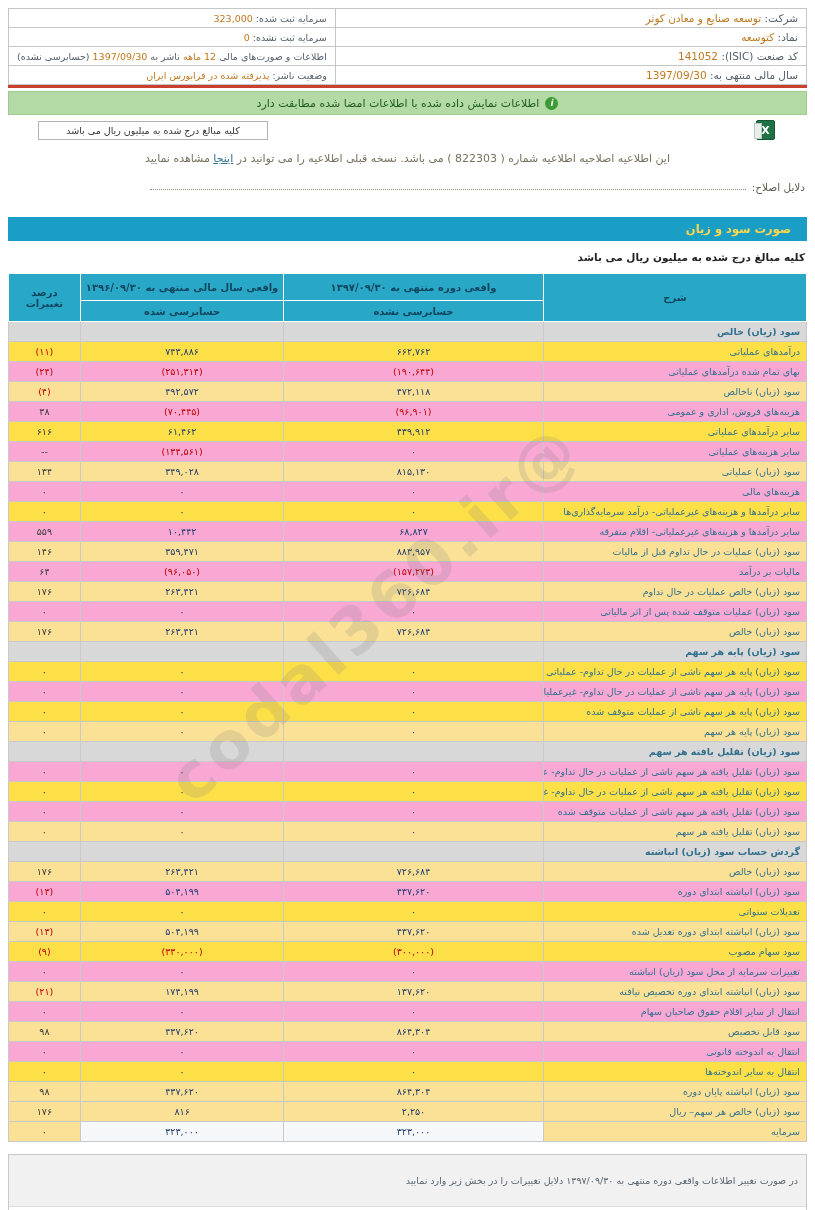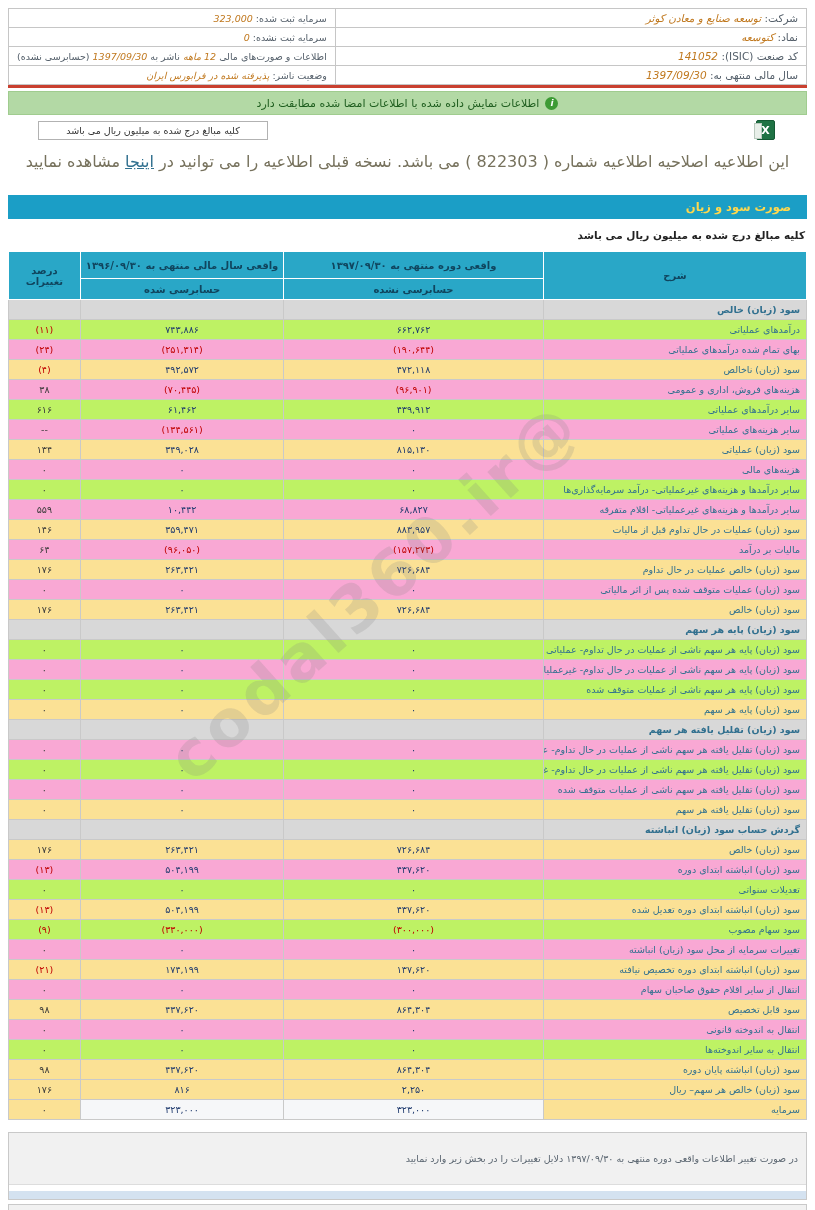--- a/index.html
+++ b/index.html
@@ -4,36 +4,36 @@
 <style>
   html,body{margin:0;padding:0;background:#fff;}
   body{width:815px;height:1210px;font-family:"DejaVu Sans",sans-serif;overflow:hidden;}
   .page{padding:8px 8px 0 8px;position:relative;}
 
   
   .info-table{width:100%;border-collapse:collapse;font-size:10.5px;}
   .info-table td{border:1px solid #c6c6c6;padding:1px 8px;height:16px;color:#55606b;vertical-align:middle;}
   .info-table td.cell-right{width:67%;}
   .info-table td.cell-left{width:33%;font-size:9.5px;white-space:nowrap;overflow:hidden;}
-  .ival{color:#c0781e;font-style:italic;}
+  .ival{color:#c0781e;}
   .red-line{height:3px;background:#c9402f;}
 
   
   .green-banner{margin-top:3px;background:#b3d9a5;border:1px solid #a0cc8f;height:22px;display:flex;align-items:center;justify-content:center;gap:6px;color:#1f5e1f;font-size:11px;}
   .info-icon{width:13px;height:13px;border-radius:50%;background:#3d9b35;color:#fff;font-size:9px;font-weight:bold;display:inline-flex;align-items:center;justify-content:center;font-style:italic;}
 
   
   .toolbar-row{position:relative;height:26px;margin-top:4px;}
   .excel-icon{position:absolute;right:32px;top:1px;width:17px;height:18px;background:#1f7244;border-radius:2px;color:#fff;font-size:11px;font-weight:bold;display:flex;align-items:center;justify-content:center;border:1px solid #145934;cursor:pointer;}
   .excel-icon::after{content:"";position:absolute;left:-3px;top:2px;width:6px;height:14px;background:#e8efe9;border:1px solid #b9c9bd;}
   .excel-x{position:relative;z-index:2;}
   .unit-box{position:absolute;left:30px;top:2px;width:228px;border:1px solid #b2b2b2;background:#fff;font-size:9.5px;text-align:center;padding:3px 0;color:#333;}
 
   
-  .amendment{text-align:center;font-size:16px;color:#76715c;margin-top:7px;}
+  .amendment{text-align:center;font-size:11px;color:#76715c;margin-top:7px;}
   .amendment a{color:#31708f;text-decoration:underline;cursor:pointer;}
   .reasons-row{display:flex;align-items:flex-end;font-size:10.5px;color:#5c5c4c;margin-top:16px;padding:0 2px;}
   .reasons-dots{flex:1;border-bottom:1px dotted #8f8f7d;height:1px;margin:0 6px 3px 140px;}
 
   
   .section-bar{margin-top:24px;background:#1b9ec6;color:#ffd84d;font-weight:bold;font-size:11.5px;padding:5px 16px;}
   .unit-note-bold{margin-top:10px;font-weight:bold;font-size:10.5px;color:#222;padding:0 2px 10px 0;}
 
   
   .table-wrap{position:relative;}
@@ -45,21 +45,21 @@
   table.main th{background:#29a7c7;color:#10455e;font-weight:bold;border:1px solid #ffffff;padding:3px 4px;font-size:10px;}
   table.main thead tr:first-child th{height:20px;}
   table.main thead tr:last-child th{height:14px;}
   table.main td{border:1px solid #c9c9c9;padding:2px 6px;height:15px;vertical-align:middle;white-space:nowrap;overflow:hidden;}
   td.lbl{text-align:right;color:#31708f;}
   td.num{text-align:center;color:#1f3a6e;}
   td.pct{text-align:center;color:#3a3a3a;}
   td.neg{color:#c00000;}
   .section-row td{background:#d8d8d8;}
   .section-row td.lbl{font-weight:bold;color:#31708f;}
-  .bg-blue td{background:#bef264;}
+  .bg-blue td{background:#fde047;}
   .bg-white td{background:#f9a8d4;}
   .bg-yellow td{background:#fbe195;}
   .bg-capital td{background:#fbe195;}
   .bg-capital td.num{background:#f6f7f9;}
 
   
   .watermark{position:absolute;left:170px;top:480px;transform:rotate(-42deg);transform-origin:0 50%;font-size:64px;font-weight:bold;color:rgba(130,130,130,0.20);letter-spacing:5px;pointer-events:none;white-space:nowrap;}
 
   
   .note-box{border:1px solid #c9c9c9;margin-top:12px;}
@@ -104,20 +104,24 @@
     <span class="excel-icon">
         <span class="excel-x">X</span>
       </span>
     <div class="unit-box">کلیه مبالغ درج شده به میلیون ریال می باشد</div>
   </div>
 
   <div class="amendment">
     <span>این اطلاعیه اصلاحیه اطلاعیه شماره ( 822303 ) می باشد. نسخه قبلی اطلاعیه را می توانید در</span>
     <a>اینجا</a>
     <span>مشاهده نمایید</span>
+  </div>
+  <div class="reasons-row">
+    <span>دلایل اصلاح:</span>
+    <span class="reasons-dots"></span>
   </div>
 
   <div class="section-bar">صورت سود و زیان</div>
   <div class="unit-note-bold">کلیه مبالغ درج شده به میلیون ریال می باشد</div>
 
   <div class="table-wrap">
     <table class="main">
       <colgroup>
           <col class="c-desc">
           <col class="c-cur">

